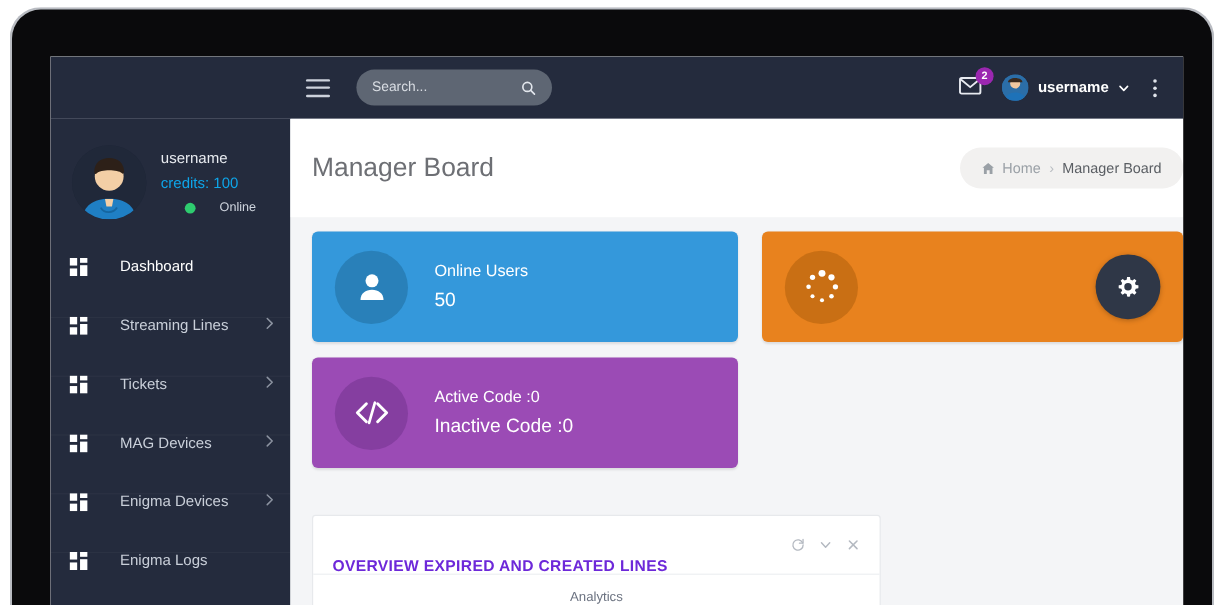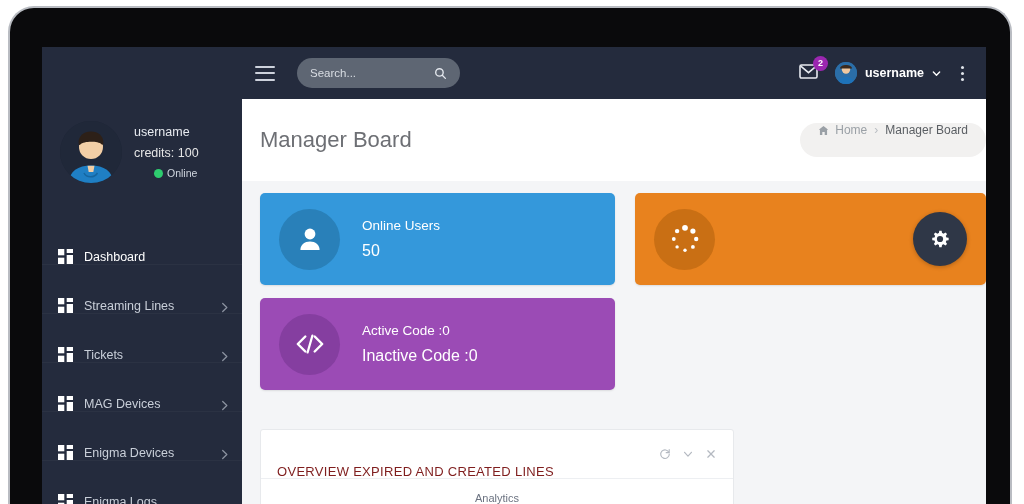--- a/index.html
+++ b/index.html
@@ -138,34 +138,35 @@
   .avatar-lg {
     width: 62px; height: 62px;
     border-radius: 50%;
     background: #1f2738;
     overflow: hidden;
     position: relative;
     flex: none;
   }
   .pinfo { display: flex; flex-direction: column; gap: 7px; }
   .pname { font-size: 12.5px; color: #e8ebf0; }
-  .pcred { font-size: 12.5px; color: #e5e5e5; }
-  .ponline { display: flex; align-items: center; gap: 4px; padding-left: 20px; }
+  .pcred { font-size: 12.5px; color: #0ea5e9; }
+  .ponline { display: flex; align-items: center; gap: 20px; padding-left: 20px; }
   .dot-green { width: 9px; height: 9px; border-radius: 50%; background: #2ecc6f; }
   .ponline span { font-size: 10.5px; color: #cfd5de; }
 
   .navlist { margin-top: 18px; }
   .navitem {
     height: 49px;
     display: flex;
-    align-items: flex-end;
+    align-items: flex-start;
     padding: 0 13px 0 16px;
     box-sizing: border-box;
     cursor: pointer;
     position: relative;
+    gap: 16px;
   }
   .navitem + .navitem::before {
     content: "";
     position: absolute;
     left: 0; right: 0; top: 0;
     height: 1px;
     background: rgba(255,255,255,0.035);
   }
   .navicon { width: 15px; height: 15px; flex: none; }
   .navlabel {
@@ -194,21 +195,21 @@
     box-sizing: border-box;
   }
   .ptitle { font-size: 22px; color: #6d6f74; }
   .crumbs {
     margin-left: auto;
     margin-right: 0;
     background: #f2f1f0;
     border-radius: 18px;
     height: 34px;
     display: flex;
-    align-items: flex-start;
+    align-items: center;
     padding: 0 18px;
     gap: 7px;
     box-sizing: border-box;
   }
   .crumb-home { font-size: 12px; color: #9aa0a6; display:flex; align-items:center; gap:6px; cursor:pointer; }
   .crumb-sep { font-size: 12px; color: #b9bdc2; }
   .crumb-cur { font-size: 12px; color: #5a5e63; }
 
   .cards {
     padding: 12px 0 16px 18px;
@@ -262,22 +263,22 @@
   .panelhead {
     height: 49px;
     display: flex;
     align-items: center;
     padding: 0 16px;
     border-bottom: 1px solid #edeff2;
     box-sizing: border-box;
   }
   .paneltitle {
     font-size: 13px;
-    font-weight: normal;
-    color: #7f1d1d;
+    font-weight: bold;
+    color: #6d28d9;
     letter-spacing: .3px;
     margin-top: 34px;
   }
   .panelacts { margin-left: auto; display: flex; align-items: center; gap: 11px; }
   .pact { width: 12px; height: 12px; cursor: pointer; }
   .panelbody { padding: 13px 0 0 0; }
   .chart-title {
     text-align: center;
     font-size: 11px;
     color: #6b7280;

